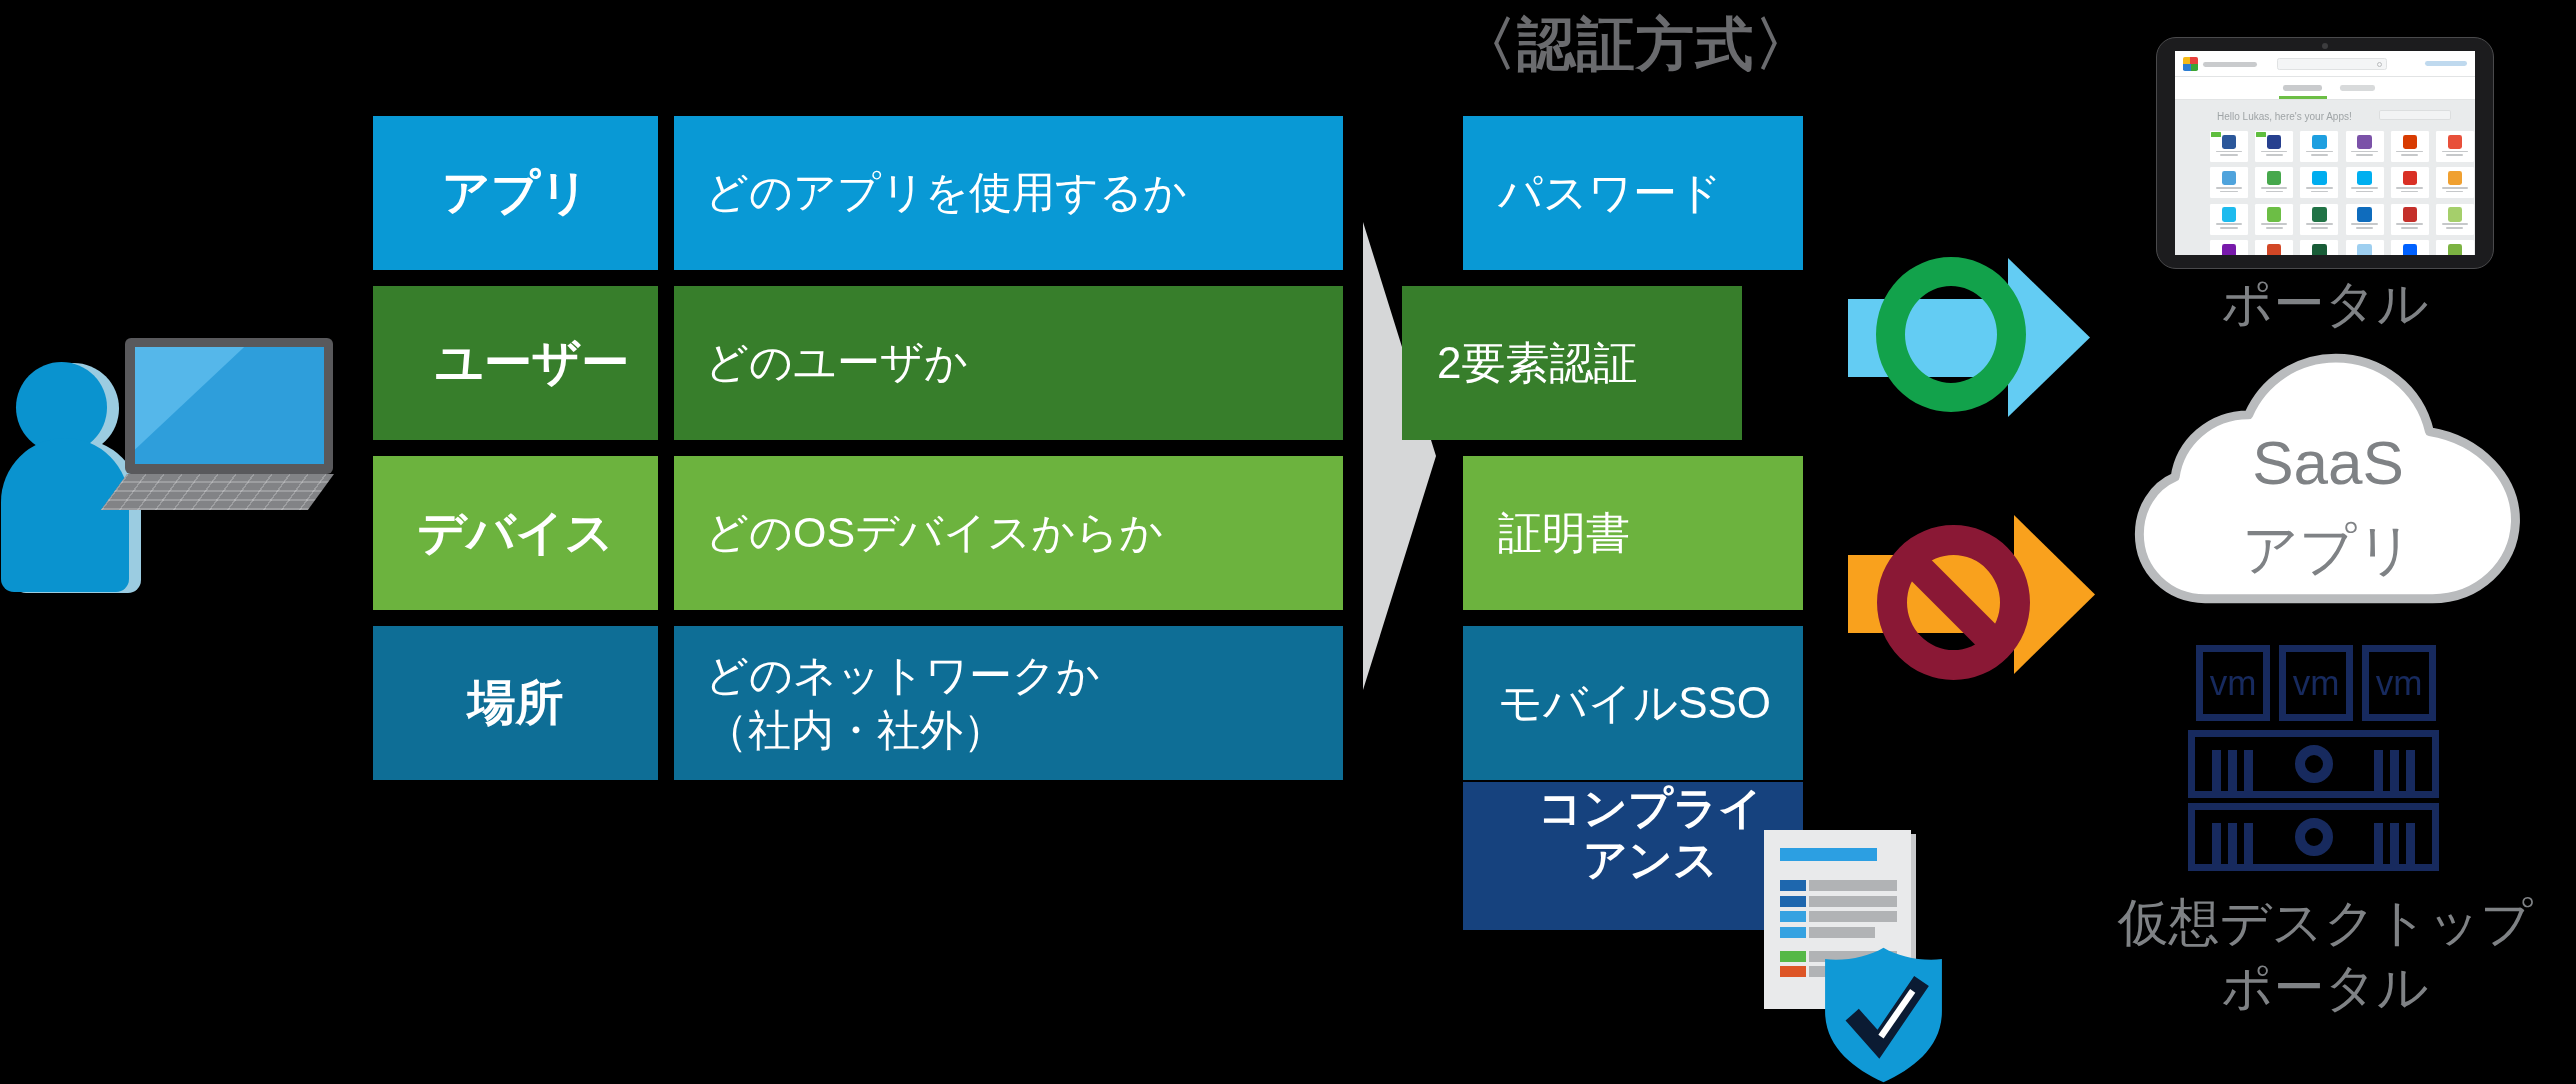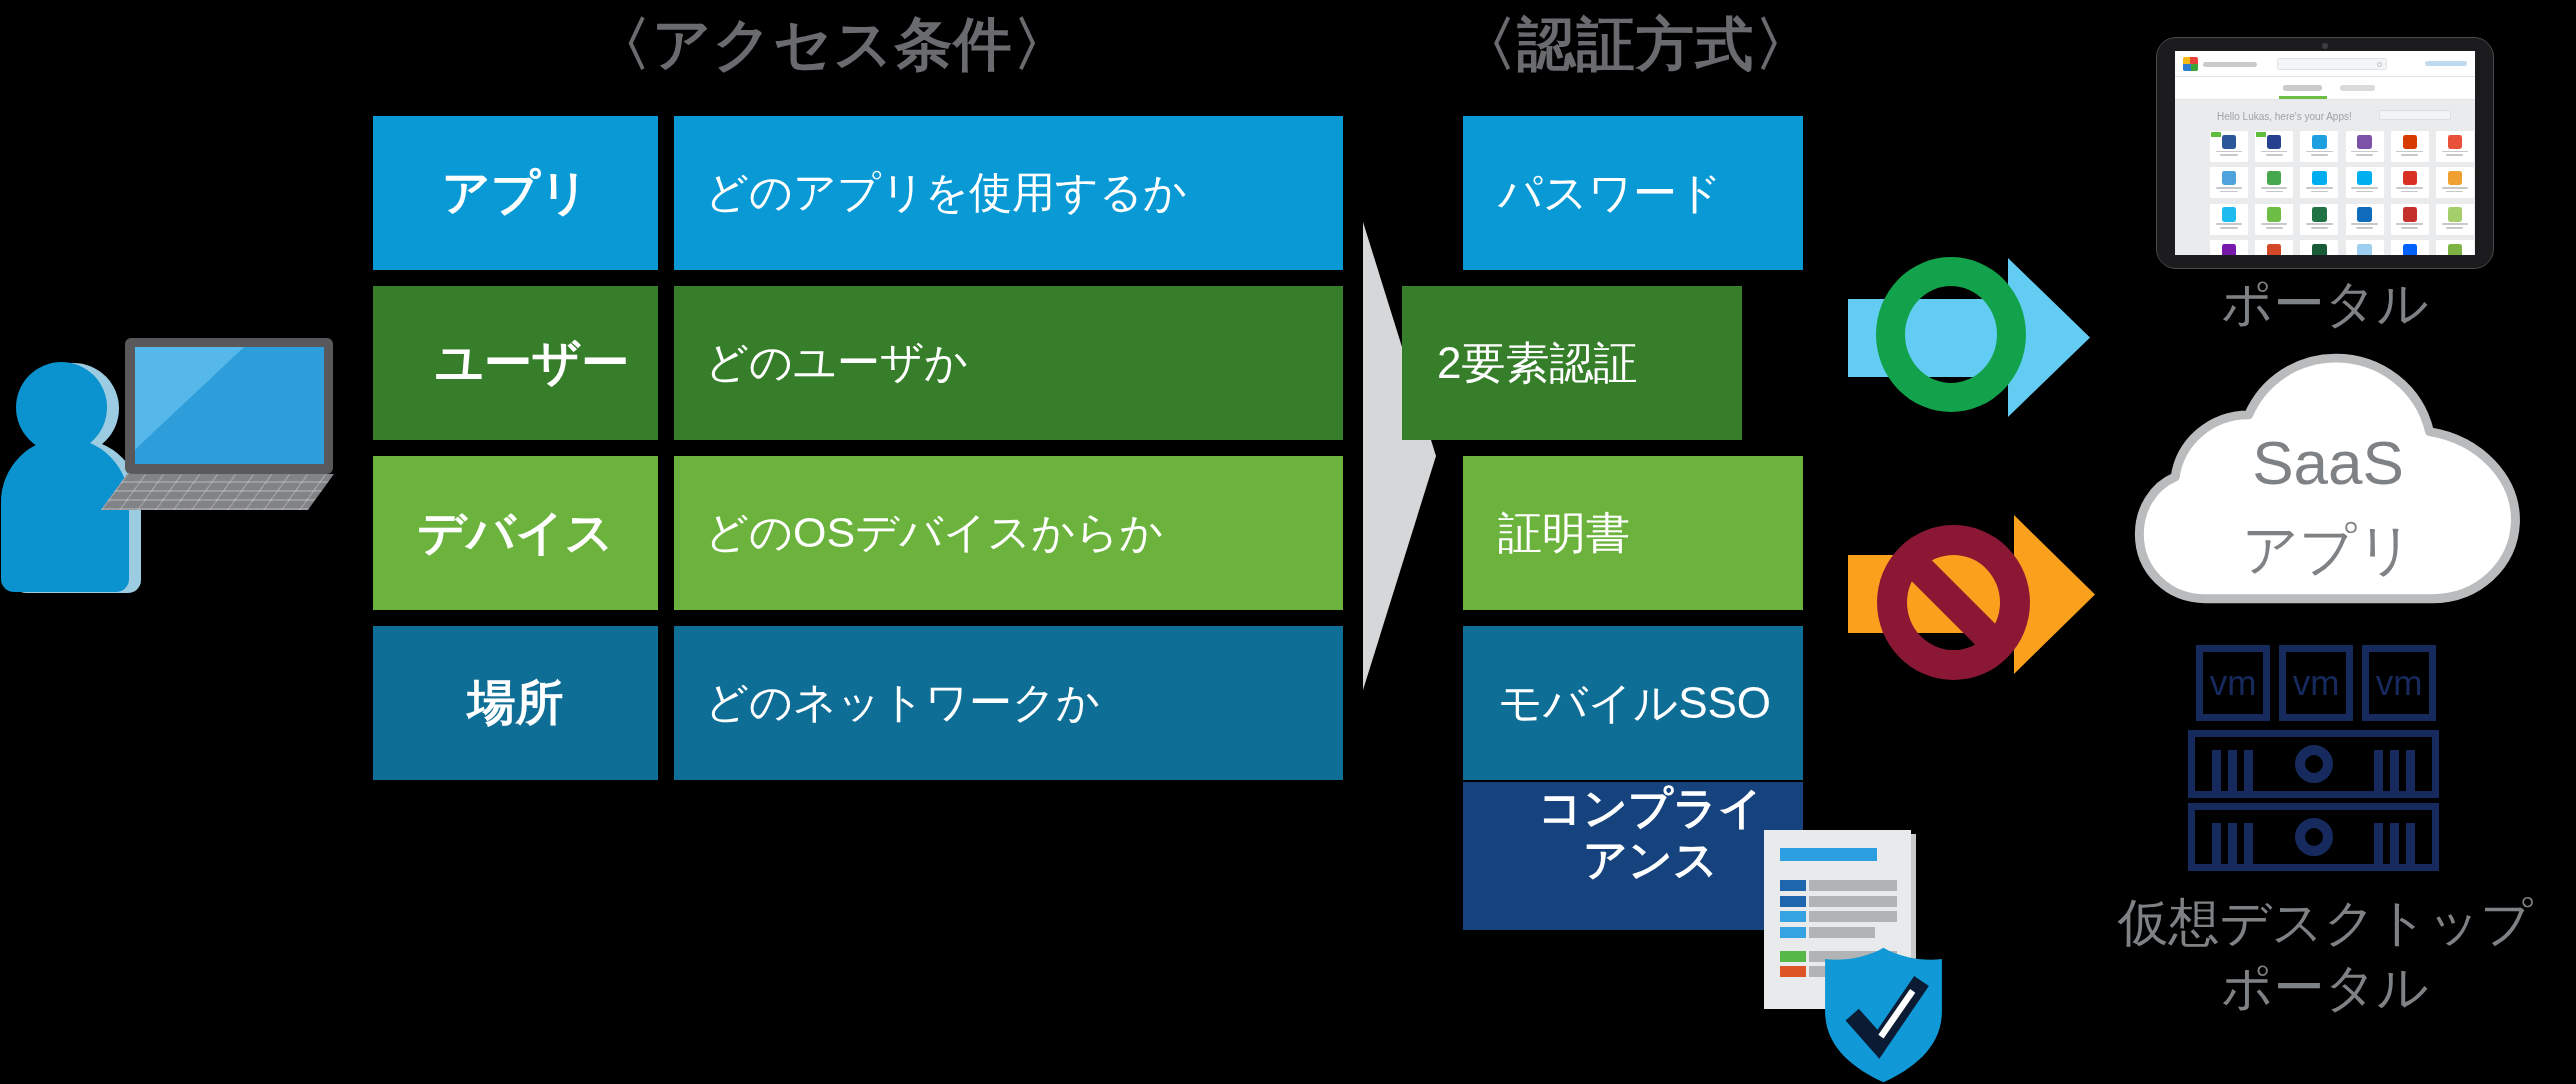--- a/index.html
+++ b/index.html
@@ -90,21 +90,20 @@
   .chip-d { background:#1E67AE; } .chip-l { background:#35A2E1; }
   .chip-g { background:#55B847; } .chip-o { background:#DD5526; }
 
   svg { display:block; }
 </style>
 </head>
 <body>
 
 <div id="stage">
 
-  <div class="abs col-header" style="left:564px; top:12px; width:537px;">〈アクセス条件〉</div>
   <div class="abs col-header" style="left:1397px; top:12px; width:478px;">〈認証方式〉</div>
 
   <div class="abs">
     <div class="abs" style="left:27.5px; top:363px; width:91px; height:91px; border-radius:50%; background:#9BCCE1;"></div>
     <div class="abs" style="left:13px; top:439px; width:128px; height:154px; border-radius:64px 64px 13px 13px; background:#9BCCE1;"></div>
     <div class="abs" style="left:15.5px; top:362px; width:91px; height:91px; border-radius:50%; background:#0A93CF;"></div>
     <div class="abs" style="left:1.2px; top:438px; width:128px; height:154px; border-radius:64px 64px 13px 13px; background:#0A93CF;"></div>
 
     <div class="abs" style="left:125px; top:338px; width:208px; height:136px; background:#59595C; border-radius:6px;">
       <div class="abs" style="left:9.6px; top:9px; width:189px; height:117px; background:#2E9EDB; overflow:hidden;">
@@ -124,20 +123,21 @@
     <div class="cell label bg-dgreen" style="left:373px; top:286px;  width:285px; height:154px;">ユーザー</div>
     <div class="cell desc  bg-dgreen" style="left:674px; top:286px; width:669px; height:154px;">どのユーザか</div>
 
     <div class="cell label bg-lgreen" style="left:373px; top:456px;  width:285px; height:154px;">デバイス</div>
     <div class="cell desc  bg-lgreen" style="left:674px; top:456px; width:669px; height:154px;">どのOSデバイスからか</div>
 
     <div class="cell label bg-teal" style="left:373px; top:626px; width:285px; height:154px;">場所</div>
     <div class="cell desc  bg-teal" style="left:674px; top:626px; width:669px; height:154px;">
       <div>
         <div>どのネットワークか</div>
+        <div>（社内・社外）</div>
       </div>
     </div>
   </div>
 
   <div class="abs flow-triangle"></div>
 
   <div>
     <div class="cell auth bg-blue" style="left:1463px; top:116px;  width:340px; height:154px;">パスワード</div>
     <div class="cell auth bg-dgreen" style="left:1402px; top:286px;  width:340px; height:154px;">2要素認証</div>
     <div class="cell auth bg-lgreen" style="left:1463px; top:456px;  width:340px; height:154px;">証明書</div>

